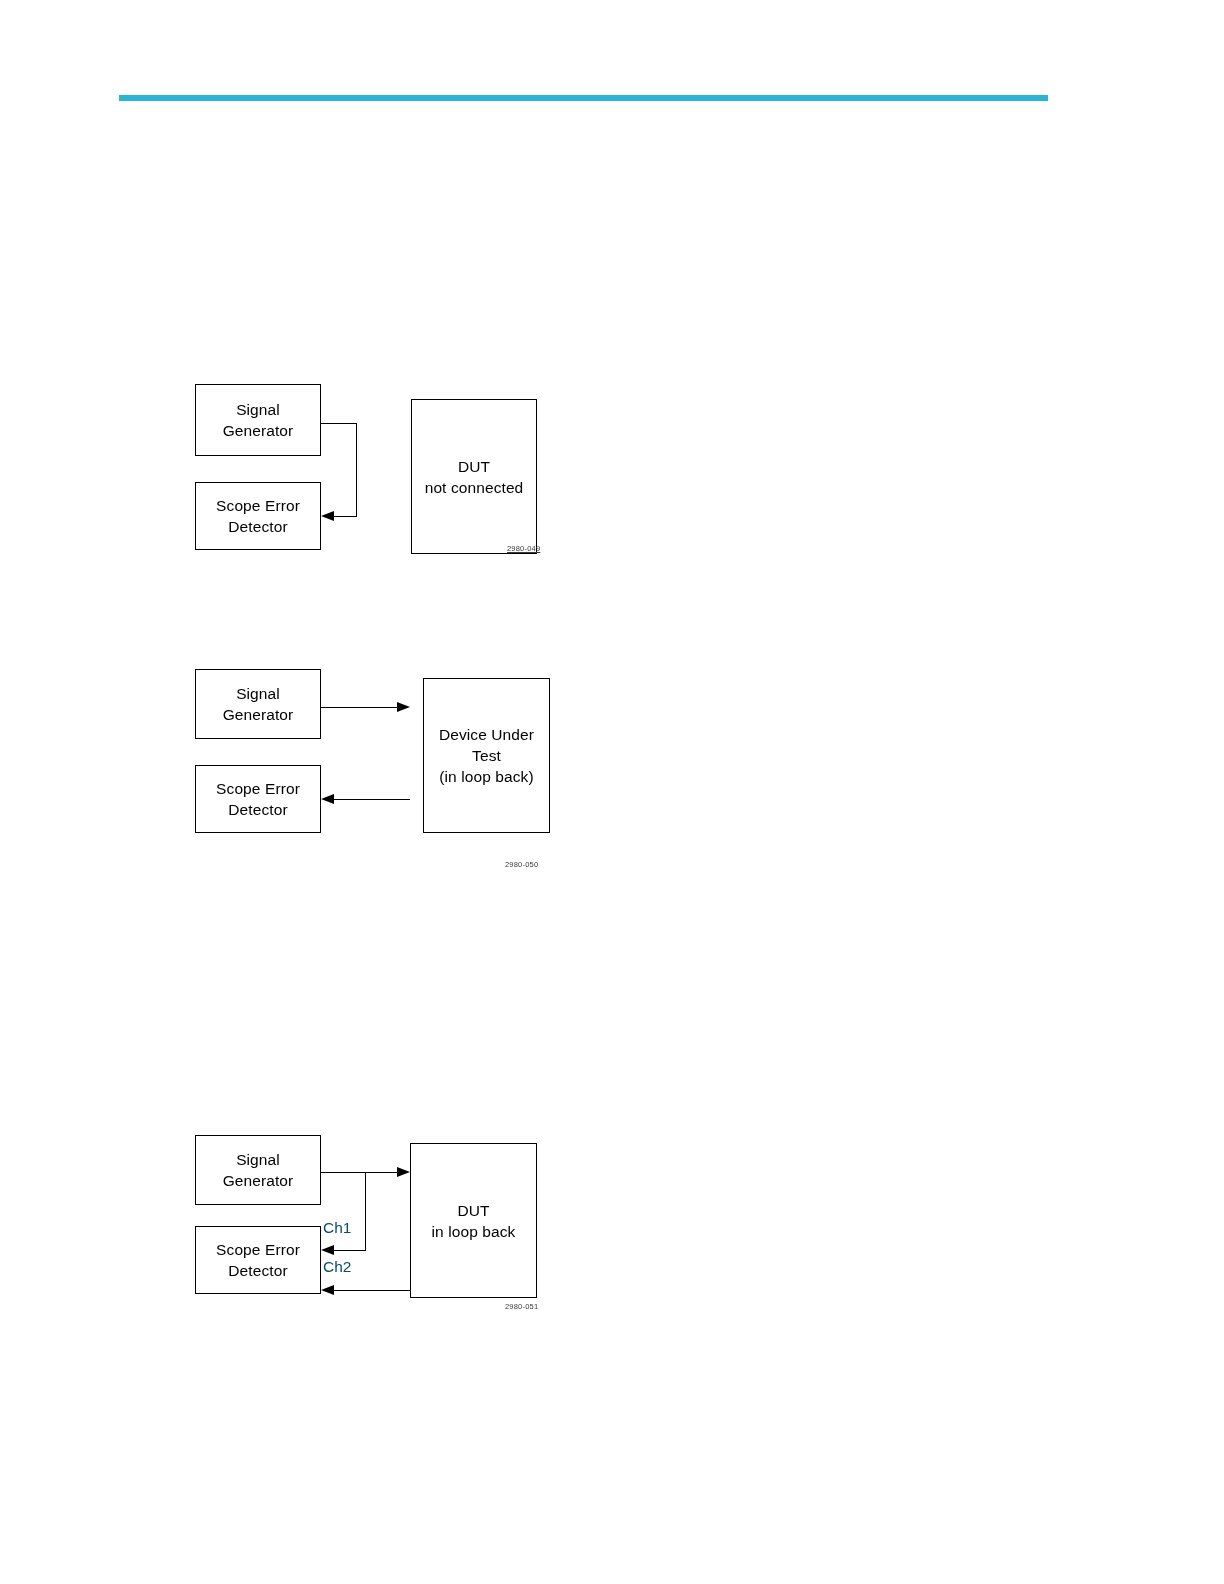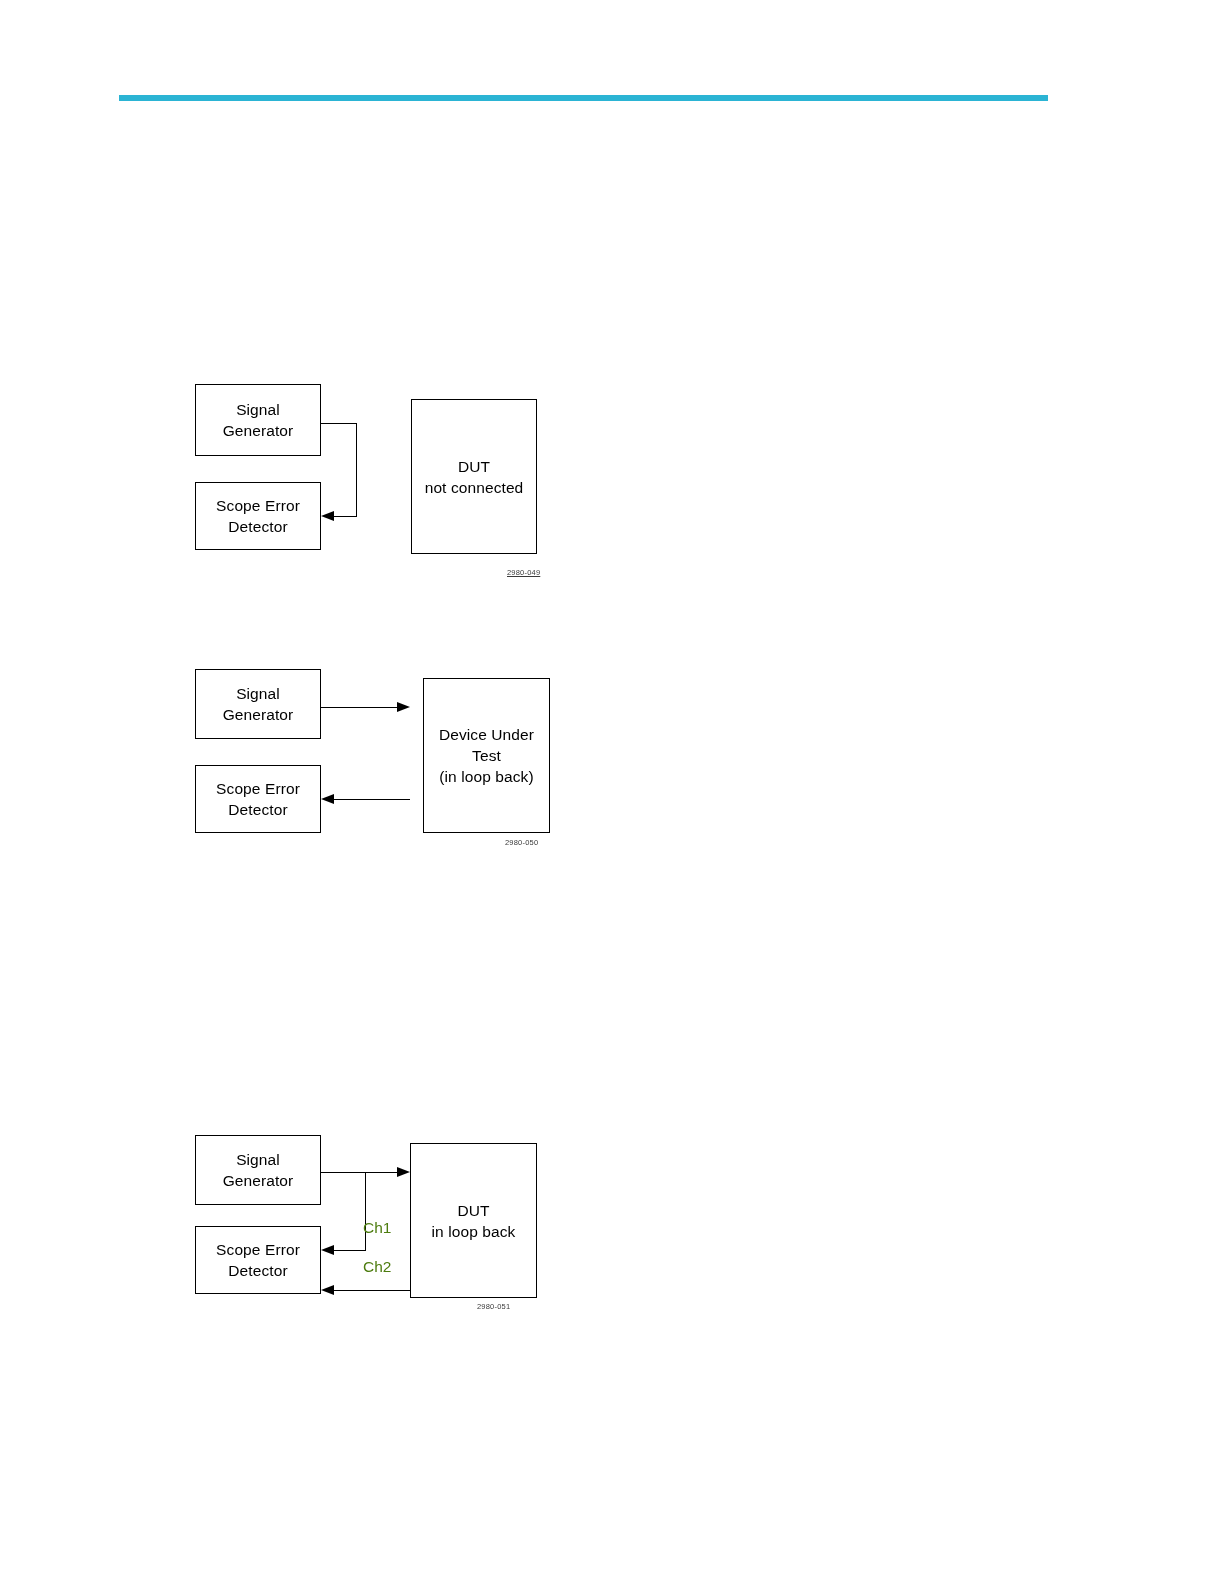--- a/index.html
+++ b/index.html
@@ -91,23 +91,22 @@
     border-top: 5.5px solid transparent;
     border-bottom: 5.5px solid transparent;
     border-left: 13px solid #000;
   }
 
   
   .wire-label {
     position: absolute;
     font-size: 15.5px;
     line-height: 17px;
-    color: #4d7c0f;
+    color: #0c4a6e;
     white-space: nowrap;
-    margin-left: 40px;
   }
 
   
   .fig-id {
     position: absolute;
     font-size: 7.5px;
     line-height: 9px;
     color: #3a3a3a;
     letter-spacing: 0.2px;
     white-space: nowrap;
@@ -136,21 +135,21 @@
     <div class="dbox shadow" style="left:411px; top:399px; width:126px; height:155px;">
       <span class="lbl">DUT
 not connected</span>
     </div>
 
     <div class="wire-h" style="left:321px; top:423px; width:36px;"></div>
     <div class="wire-v" style="left:356px; top:423px; height:94px;"></div>
     <div class="wire-h" style="left:333px; top:516px; width:24px;"></div>
     <div class="arrow-left" style="left:321px; top:511px;"></div>
 
-    <div class="fig-id" style="left:507px; top:568px;text-decoration:underline;">2980-049</div>
+    <div class="fig-id" style="left:507px; top:544px;text-decoration:underline;">2980-049</div>
   </div>
 
   <div class="figure" style="left:0; top:0; width:1224px; height:0;">
 
     <div class="dbox shadow" style="left:195px; top:669px; width:126px; height:70px;">
       <span class="lbl">Signal
 Generator</span>
     </div>
 
     <div class="dbox shadow" style="left:195px; top:765px; width:126px; height:68px;">
@@ -163,21 +162,21 @@
 Test
 (in loop back)</span>
     </div>
 
     <div class="wire-h" style="left:321px; top:707px; width:77px;"></div>
     <div class="arrow-right" style="left:397px; top:702px;"></div>
 
     <div class="wire-h" style="left:333px; top:799px; width:77px;"></div>
     <div class="arrow-left" style="left:321px; top:794px;"></div>
 
-    <div class="fig-id" style="left:505px; top:838px;">2980-050</div>
+    <div class="fig-id" style="left:505px; top:860px;">2980-050</div>
   </div>
 
   <div class="figure" style="left:0; top:0; width:1224px; height:0;">
 
     <div class="dbox shadow" style="left:195px; top:1135px; width:126px; height:70px;">
       <span class="lbl">Signal
 Generator</span>
     </div>
 
     <div class="dbox shadow" style="left:195px; top:1226px; width:126px; height:68px;">
@@ -195,16 +194,16 @@
 
     <div class="wire-v" style="left:365px; top:1172px; height:78px;"></div>
     <div class="wire-h" style="left:333px; top:1250px; width:33px;"></div>
     <div class="arrow-left" style="left:321px; top:1245px;"></div>
     <div class="wire-label" style="left:323px; top:1219px;">Ch1</div>
 
     <div class="wire-h" style="left:333px; top:1290px; width:78px;"></div>
     <div class="arrow-left" style="left:321px; top:1285px;"></div>
     <div class="wire-label" style="left:323px; top:1258px;">Ch2</div>
 
-    <div class="fig-id" style="left:477px; top:1302px;">2980-051</div>
+    <div class="fig-id" style="left:505px; top:1302px;">2980-051</div>
   </div>
 
 </div>
 
 </body></html>

